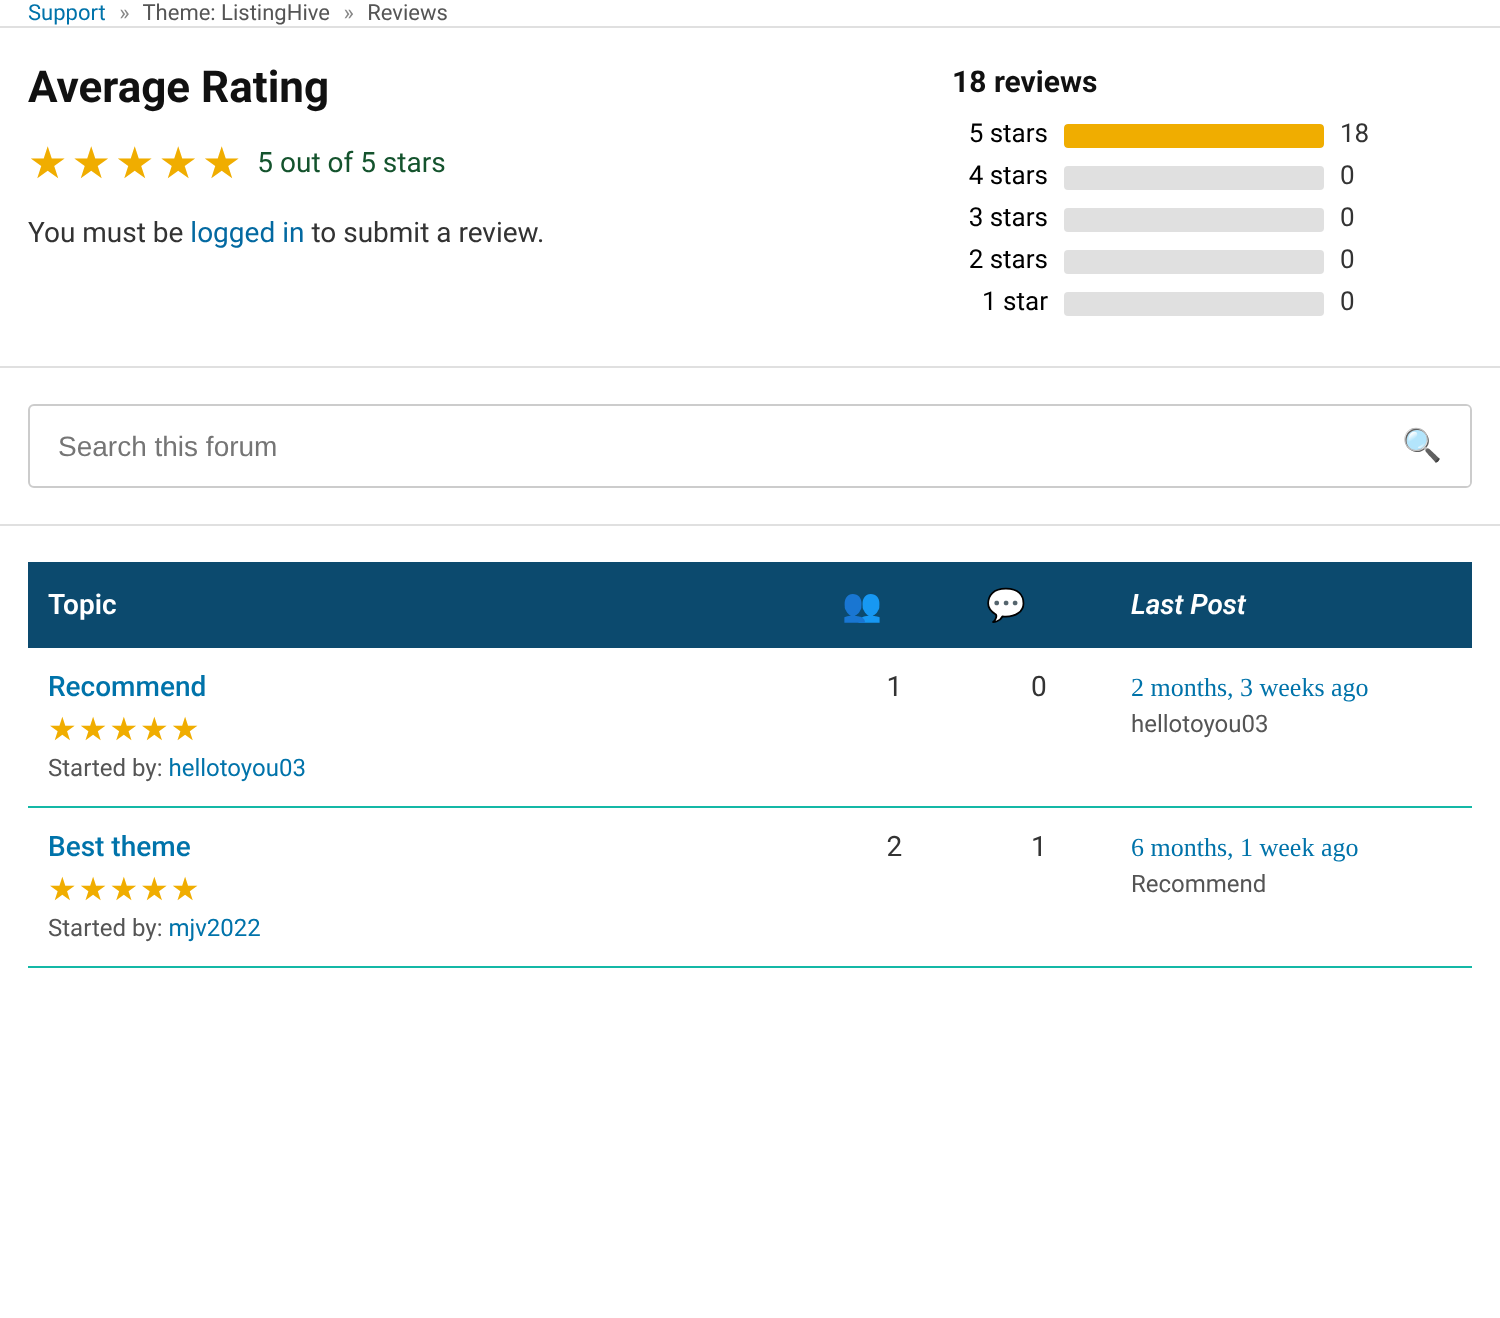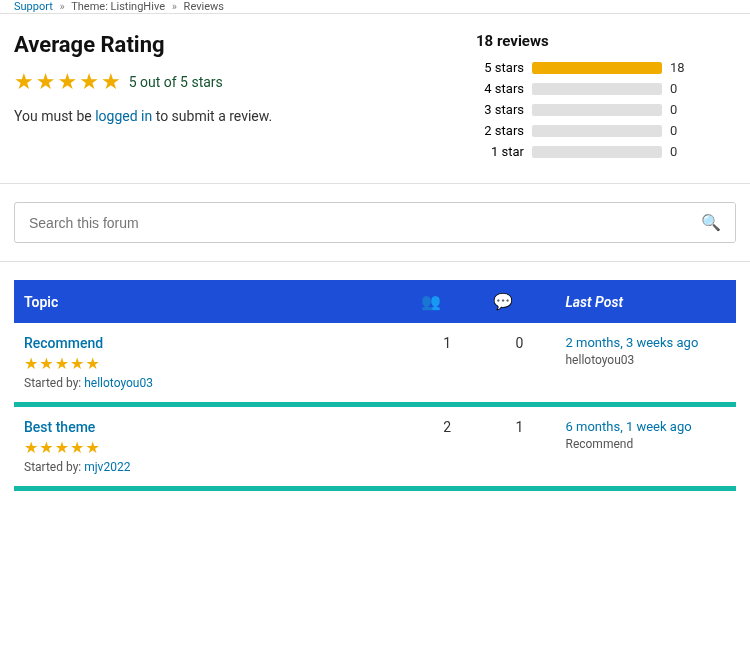--- a/index.html
+++ b/index.html
@@ -157,42 +157,42 @@
       padding: 0 14px 20px 14px;
     }
 
     .topics-table {
       width: 100%;
       border-collapse: collapse;
       margin-top: 18px;
     }
 
     .topics-table thead tr {
-      background: #1d4ed8;
+      background: #0c4a6e;
       color: #fff;
     }
 
     .topics-table thead th {
       padding: 12px 10px;
       text-align: left;
       font-size: 14px;
       font-weight: 600;
     }
 
     .th-topic { width: 55%; }
     .th-voices { width: 10%; text-align: center; }
     .th-posts { width: 10%; text-align: center; }
     .th-lastpost { width: 25%; font-style: italic; }
 
     .th-icon {
       font-size: 16px;
     }
 
     .topics-table tbody tr {
-      border-bottom: 5px solid #14b8a6;
+      border-bottom: 1px solid #14b8a6;
     }
 
     .topics-table tbody td {
       padding: 12px 10px;
       vertical-align: top;
     }
 
     .topic-title a {
       color: #0073aa;
       text-decoration: none;
@@ -224,20 +224,21 @@
 
     .td-center {
       text-align: center;
       color: #333;
       font-size: 14px;
     }
 
     .last-post-time {
       color: #0073aa;
       font-size: 13px;
+      font-family: Liberation Serif, serif;
     }
 
     .last-post-author {
       color: #555;
       font-size: 12px;
       margin-top: 3px;
     }
   </style>
 </head>
 <body>

